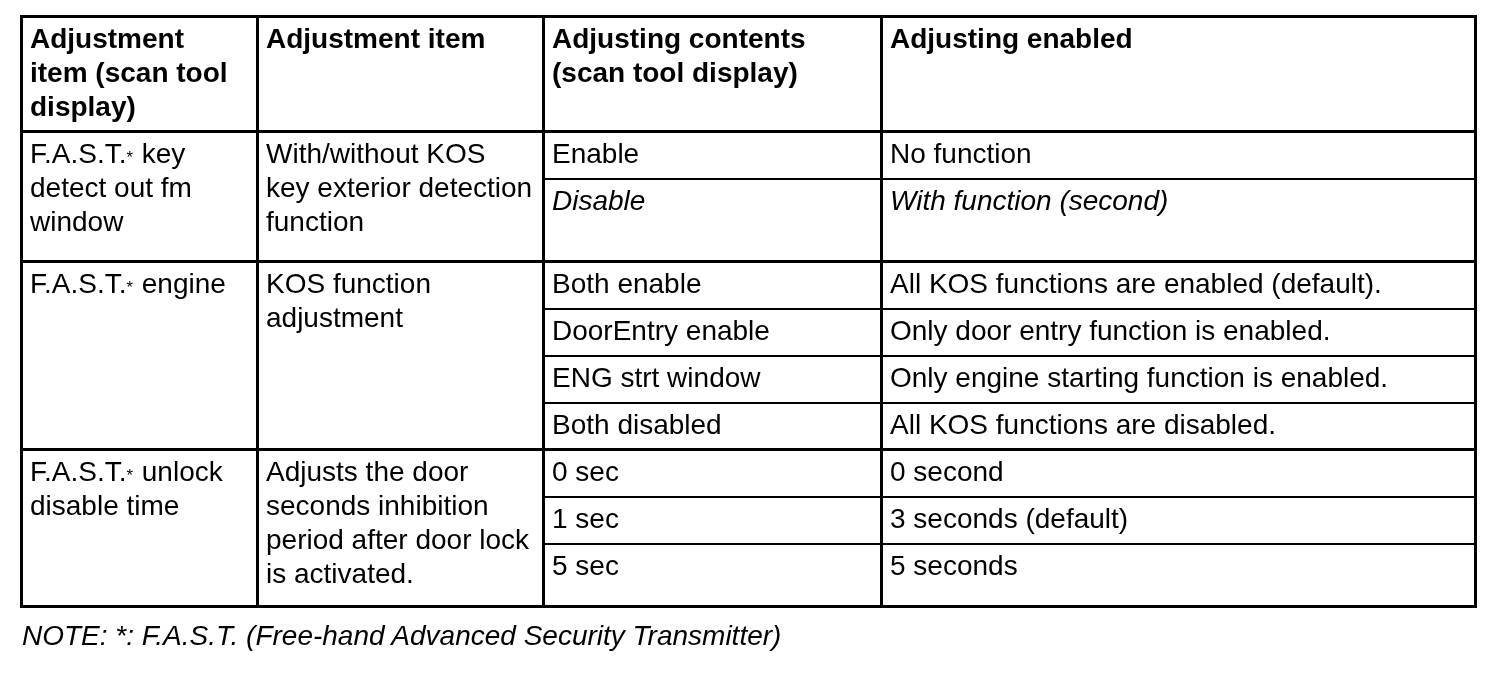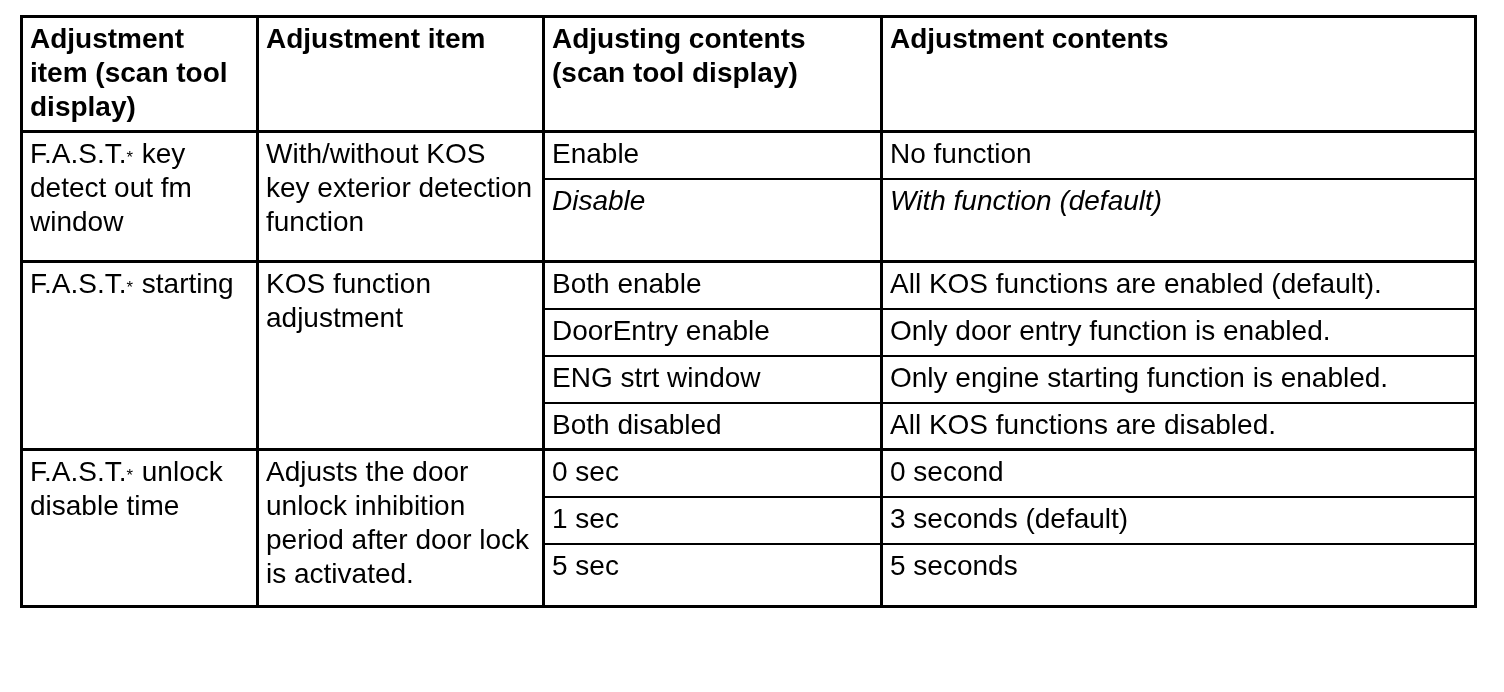--- a/index.html
+++ b/index.html
@@ -68,63 +68,64 @@
       <col style="width:236px">
       <col style="width:286px">
       <col style="width:338px">
       <col style="width:594px">
     </colgroup>
     <tbody>
       <tr class="rh">
         <th class="c1">Adjustment item (scan tool display)</th>
         <th>Adjustment item</th>
         <th>Adjusting contents (scan tool display)</th>
-        <th>Adjustment contents</th>
+        <th>Adjusting enabled</th>
       </tr>
 
       <tr class="r47">
         <td rowspan="2"><span>F.A.S.T.</span><sup class="ast">*</sup><span> key detect out fm window</span></td>
         <td rowspan="2">With/without KOS key exterior detection function</td>
         <td class="bb2">Enable</td>
         <td class="bb2">No function</td>
       </tr>
       <tr class="r83">
         <td class="bt2">Disable</td>
-        <td class="bt2">With function (default)</td>
+        <td class="bt2">With function (second)</td>
       </tr>
 
       <tr class="r47">
-        <td rowspan="4"><span>F.A.S.T.</span><sup class="ast">*</sup><span> starting</span></td>
+        <td rowspan="4"><span>F.A.S.T.</span><sup class="ast">*</sup><span> engine</span></td>
         <td rowspan="4">KOS function adjustment</td>
         <td class="bb2">Both enable</td>
         <td class="bb2">All KOS functions are enabled (default).</td>
       </tr>
       <tr class="r47">
         <td class="bt2 bb2">DoorEntry enable</td>
         <td class="bt2 bb2">Only door entry function is enabled.</td>
       </tr>
       <tr class="r47">
         <td class="bt2 bb2">ENG strt window</td>
         <td class="bt2 bb2">Only engine starting function is enabled.</td>
       </tr>
       <tr class="r47">
         <td class="bt2">Both disabled</td>
         <td class="bt2">All KOS functions are disabled.</td>
       </tr>
 
       <tr class="r47">
         <td rowspan="3"><span>F.A.S.T.</span><sup class="ast">*</sup><span> unlock disable time</span></td>
-        <td rowspan="3">Adjusts the door unlock inhibition period after door lock is activated.</td>
+        <td rowspan="3">Adjusts the door seconds inhibition period after door lock is activated.</td>
         <td class="bb2">0 sec</td>
         <td class="bb2">0 second</td>
       </tr>
       <tr class="r47">
         <td class="bt2 bb2">1 sec</td>
         <td class="bt2 bb2">3 seconds (default)</td>
       </tr>
       <tr class="r63">
         <td class="bt2">5 sec</td>
         <td class="bt2">5 seconds</td>
       </tr>
     </tbody>
   </table>
 
+  <div class="note">NOTE: *: F.A.S.T. (Free-hand Advanced Security Transmitter)</div>
 </div>
 
 </body></html>

